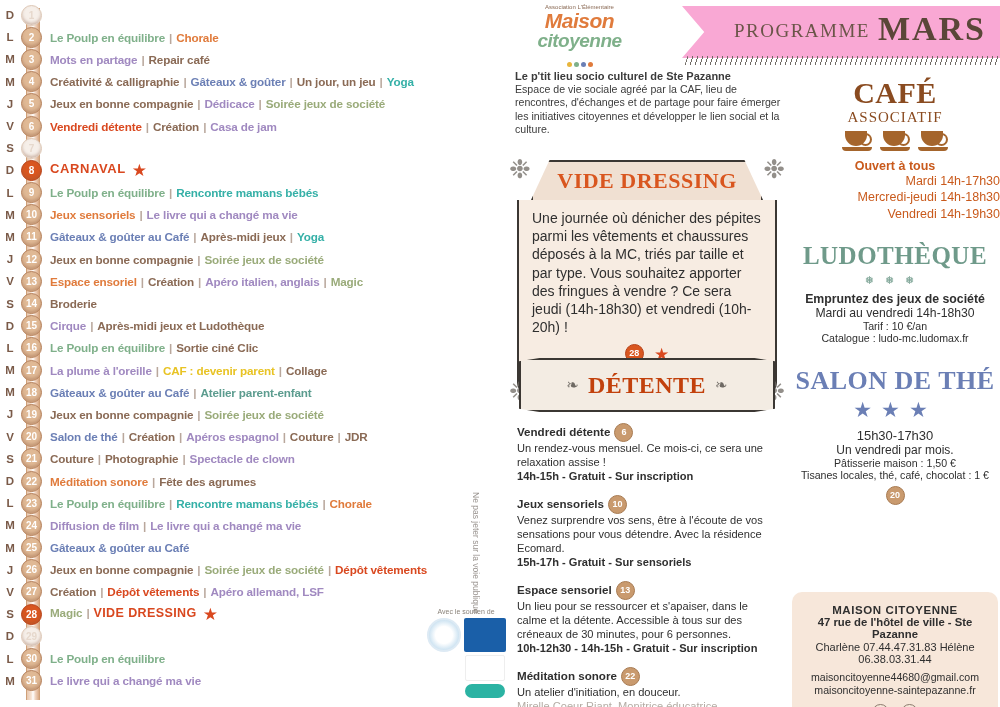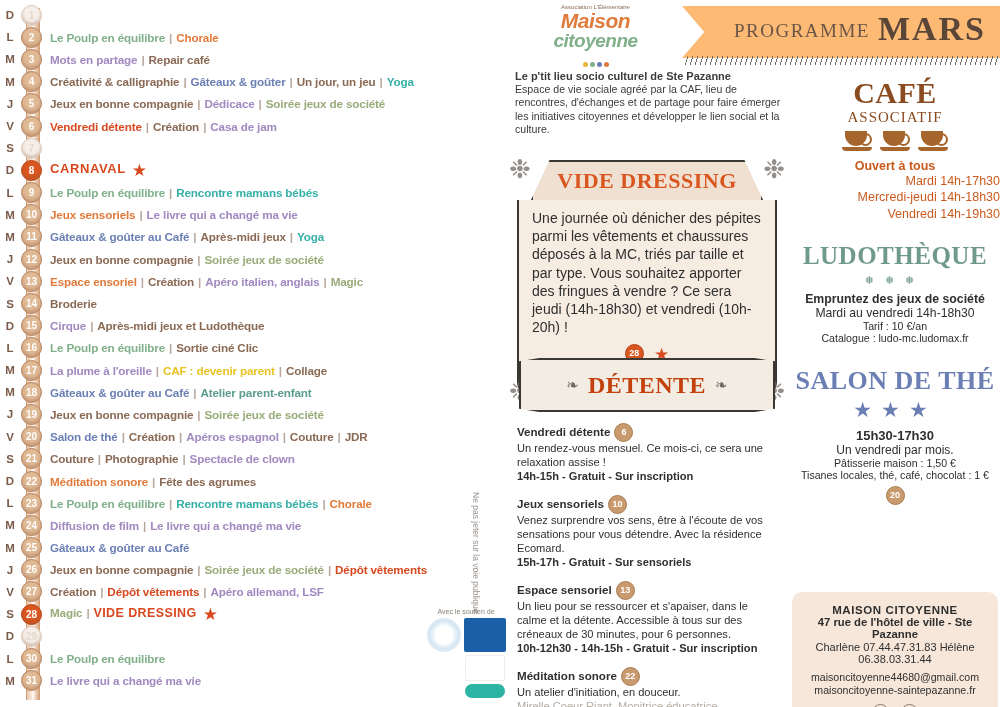--- a/index.html
+++ b/index.html
@@ -76,21 +76,21 @@
   .lg1{width:30px;height:30px;border-radius:50%;background:radial-gradient(circle,#ffffff 40%,#cfe4f2 70%,#7fb3d5 100%);border:2px solid #ddeaf4;}
   .lg2{width:42px;height:34px;background:#1a5fa8;}
   .lg3{width:34px;height:22px;background:#ffffff;}
   .lg4{width:38px;height:24px;background:#ffffff;border:1px solid #eee;}
   .lg5{width:34px;height:16px;background:#ffffff;}
   .lg6{width:40px;height:14px;background:#2bb3a3;border-radius:7px;}
 
   
   .center{position:absolute;left:505px;top:0;width:285px;height:707px;}
 
-  .mclogo{position:absolute;left:28px;top:4px;width:125px;text-align:center;}
+  .mclogo{position:absolute;left:12px;top:4px;width:125px;text-align:center;}
   .mclogo .tiny{font-size:6px;color:#8a6a55;}
   .mclogo .l1{font-size:21px;color:#e07b3c;font-weight:700;font-style:italic;letter-spacing:-.5px;line-height:1;}
   .mclogo .l2{font-size:19px;color:#7fb08a;font-weight:700;font-style:italic;letter-spacing:-.5px;line-height:1.05;}
   .mcdots{margin-top:2px;}
   .mcdots span{display:inline-block;width:5px;height:5px;border-radius:50%;margin:0 1px;}
 
   .blurb{position:absolute;left:10px;top:70px;width:268px;}
   .blurb h3{margin:0 0 1px 0;font-size:11px;color:#3b3b3b;font-weight:700;}
   .blurb p{margin:0;font-size:10.6px;color:#3b3b3b;line-height:1.26;}
 
@@ -152,21 +152,21 @@
   .ludo{margin-top:20px;}
   .ludo .title{font-size:25px;color:#6f9a8a;}
   .flowers{margin:4px 0 5px 0;color:#6f9a8a;font-size:11px;letter-spacing:11px;}
   .ludo .b{font-size:12.3px;color:#2f2f2f;font-weight:700;}
   .ludo .l{font-size:12.2px;color:#2f2f2f;}
   .ludo .s{font-size:10.6px;color:#2f2f2f;}
 
   .salon{margin-top:22px;}
   .salon .title{font-size:26px;color:#6b7fb5;}
   .stars{margin:2px 0 6px 0;color:#6b7fb5;font-size:21px;letter-spacing:9px;}
-  .salon .b{font-size:13px;color:#2f2f2f;font-weight:700;text-align:center;}
+  .salon .b{font-size:13px;color:#2f2f2f;font-weight:400;text-align:center;}
   .salon .l{font-size:12px;color:#2f2f2f;}
   .salon .s{font-size:10.6px;color:#2f2f2f;}
   .salon .mc2{display:inline-block;width:17px;height:17px;border-radius:50%;background:#c99a6e;border:1.5px solid #a87b52;color:#fff;font-size:9px;line-height:17px;font-weight:700;margin-top:5px;}
 
   .contact{
     position:absolute;left:2px;top:592px;width:206px;
     background:#f7e7da;border-radius:10px;padding:12px 6px 9px 6px;
     box-sizing:border-box;text-align:center;
   }
   .contact .n{font-size:11.5px;font-weight:700;color:#2f2f2f;letter-spacing:.6px;}
@@ -176,21 +176,21 @@
   .socials{margin-top:4px;}
   .socials span{
     display:inline-block;width:15px;height:15px;border-radius:50%;
     border:1.3px solid #8a7a6c;color:#8a7a6c;font-size:9px;line-height:14px;
     margin:0 4px;
   }
 
   
   .flag{
     position:absolute;left:682px;top:6px;width:318px;height:52px;
-    background:#fdba74;
+    background:#f9a8d4;
     clip-path:polygon(0 0,100% 0,100% 100%,0 100%,7% 50%);
   }
   .flag .prog{
     position:absolute;left:52px;top:14px;font-size:19px;color:#6a5548;
     font-family:"Liberation Serif",serif;letter-spacing:1.5px;
   }
   .flag .mars{
     position:absolute;right:14px;top:4px;font-size:34px;color:#5a4638;
     font-family:"Liberation Serif",serif;font-weight:700;letter-spacing:2px;
   }

